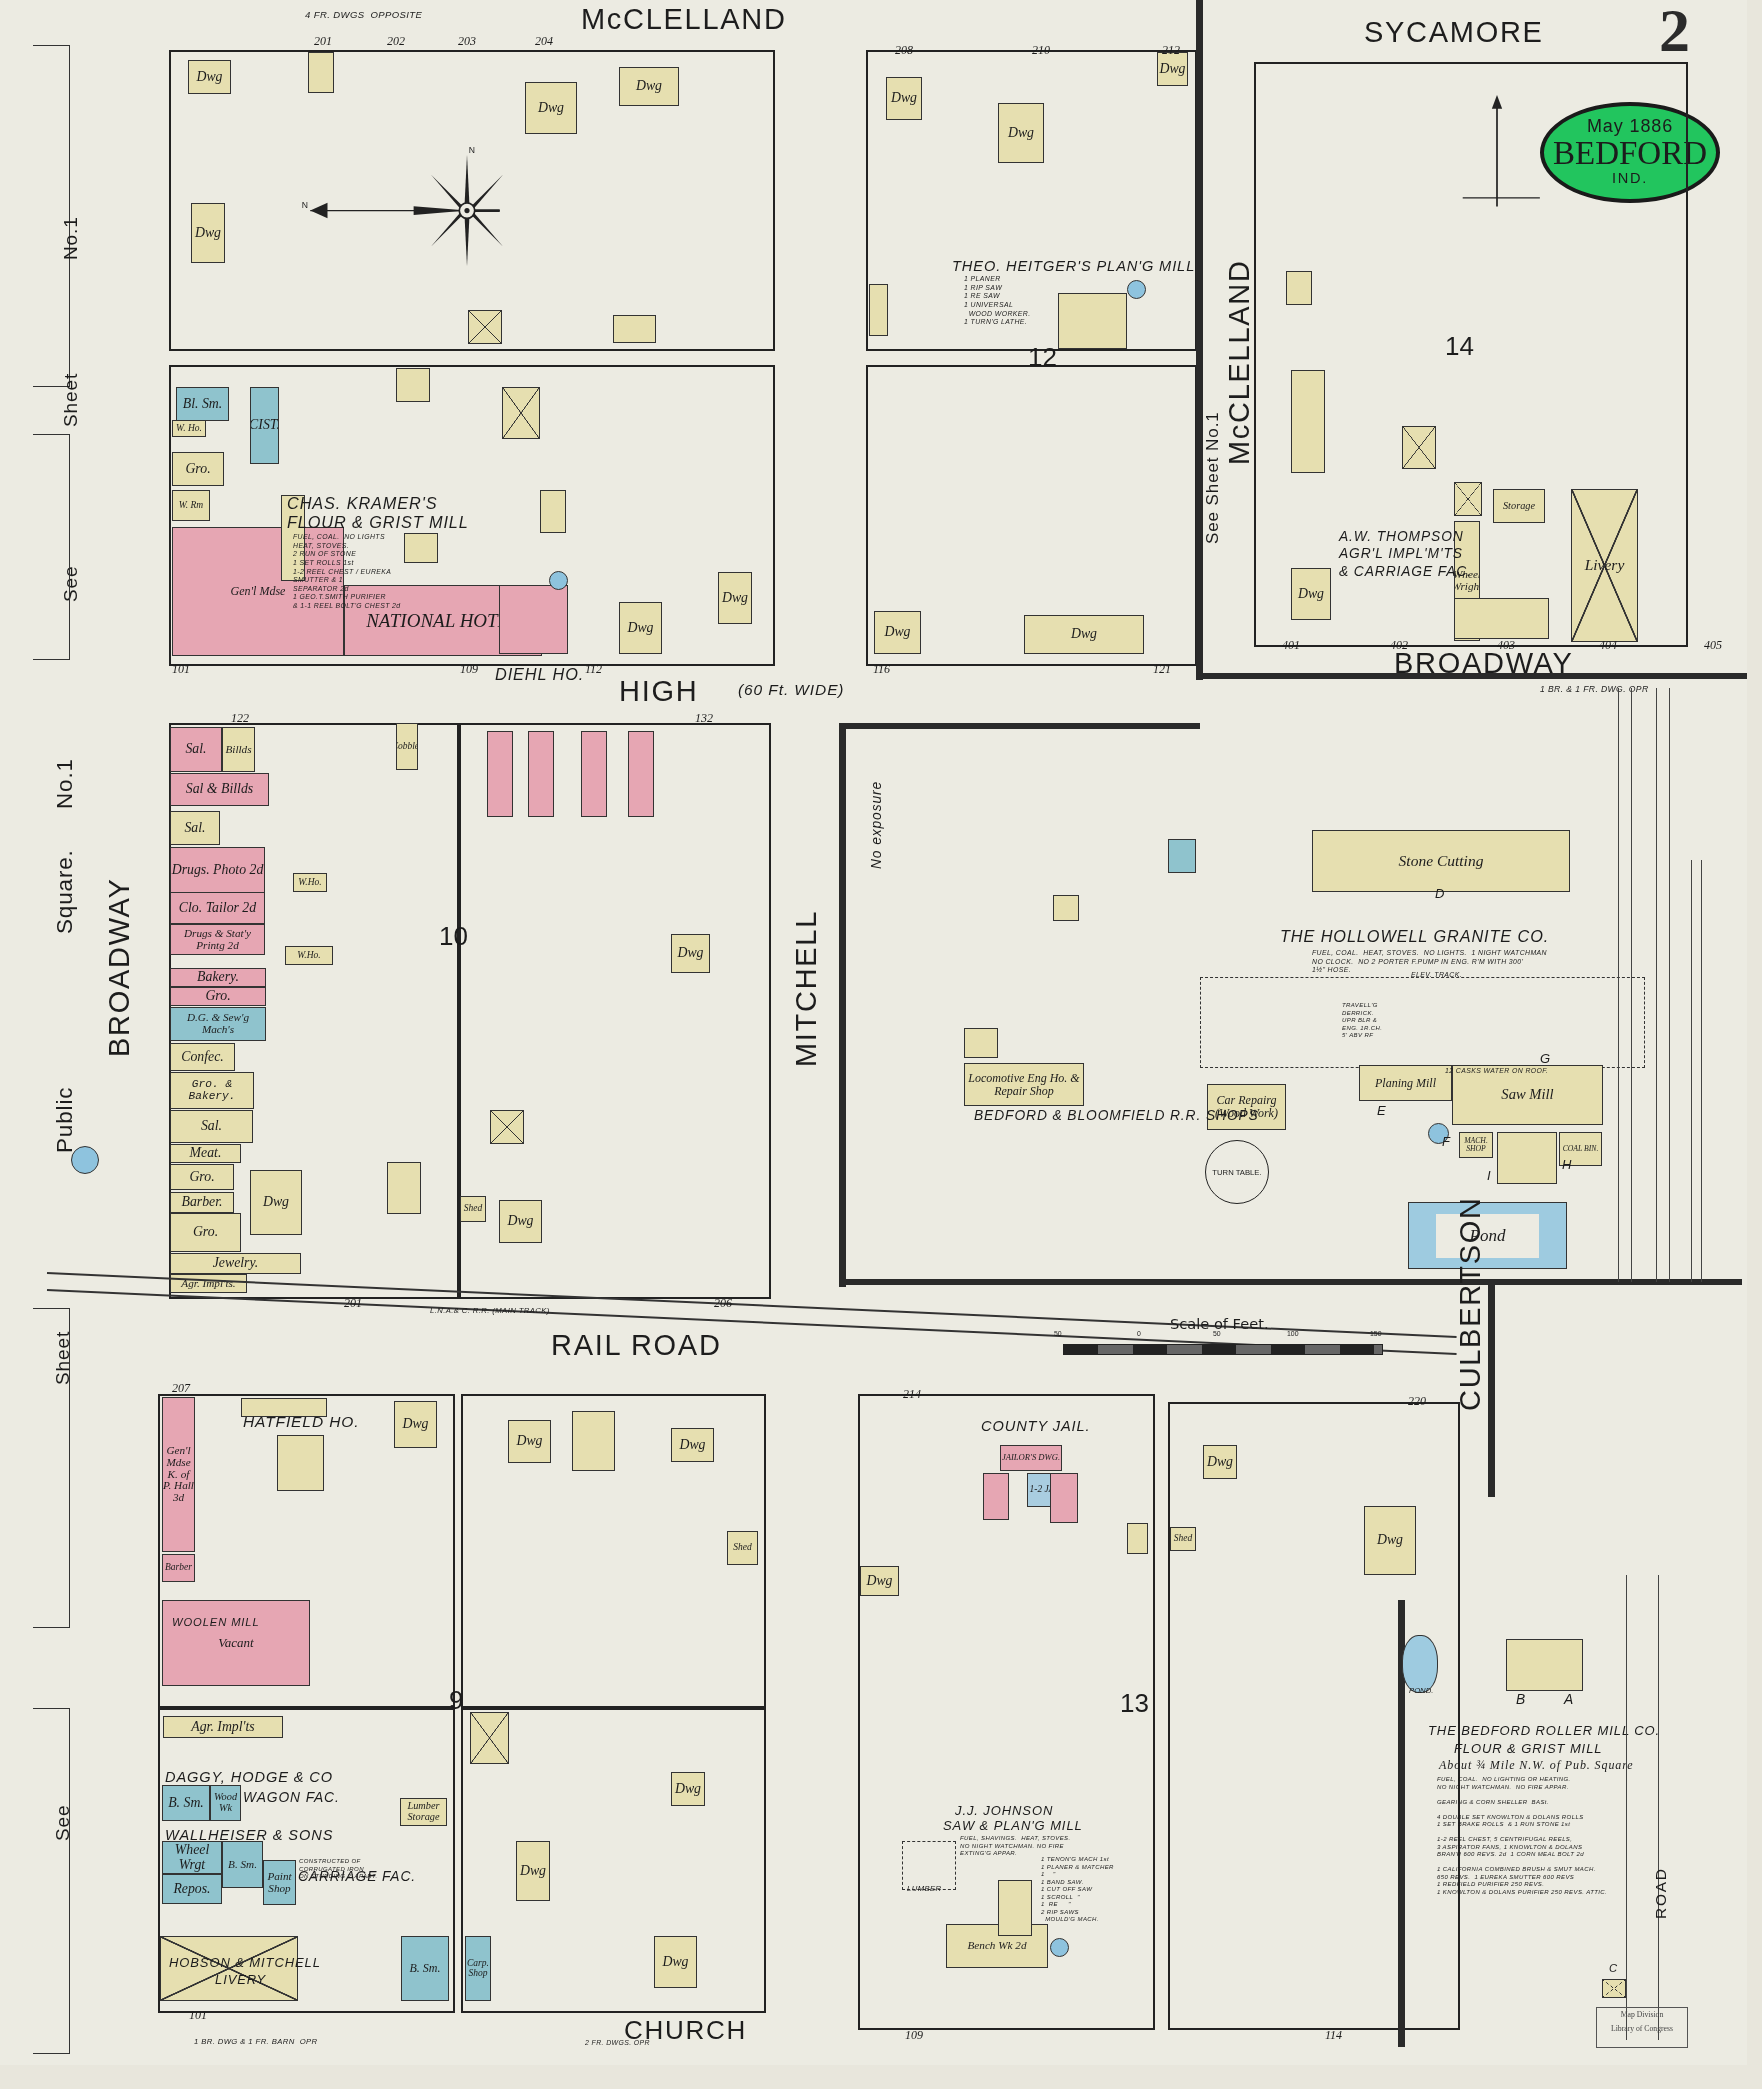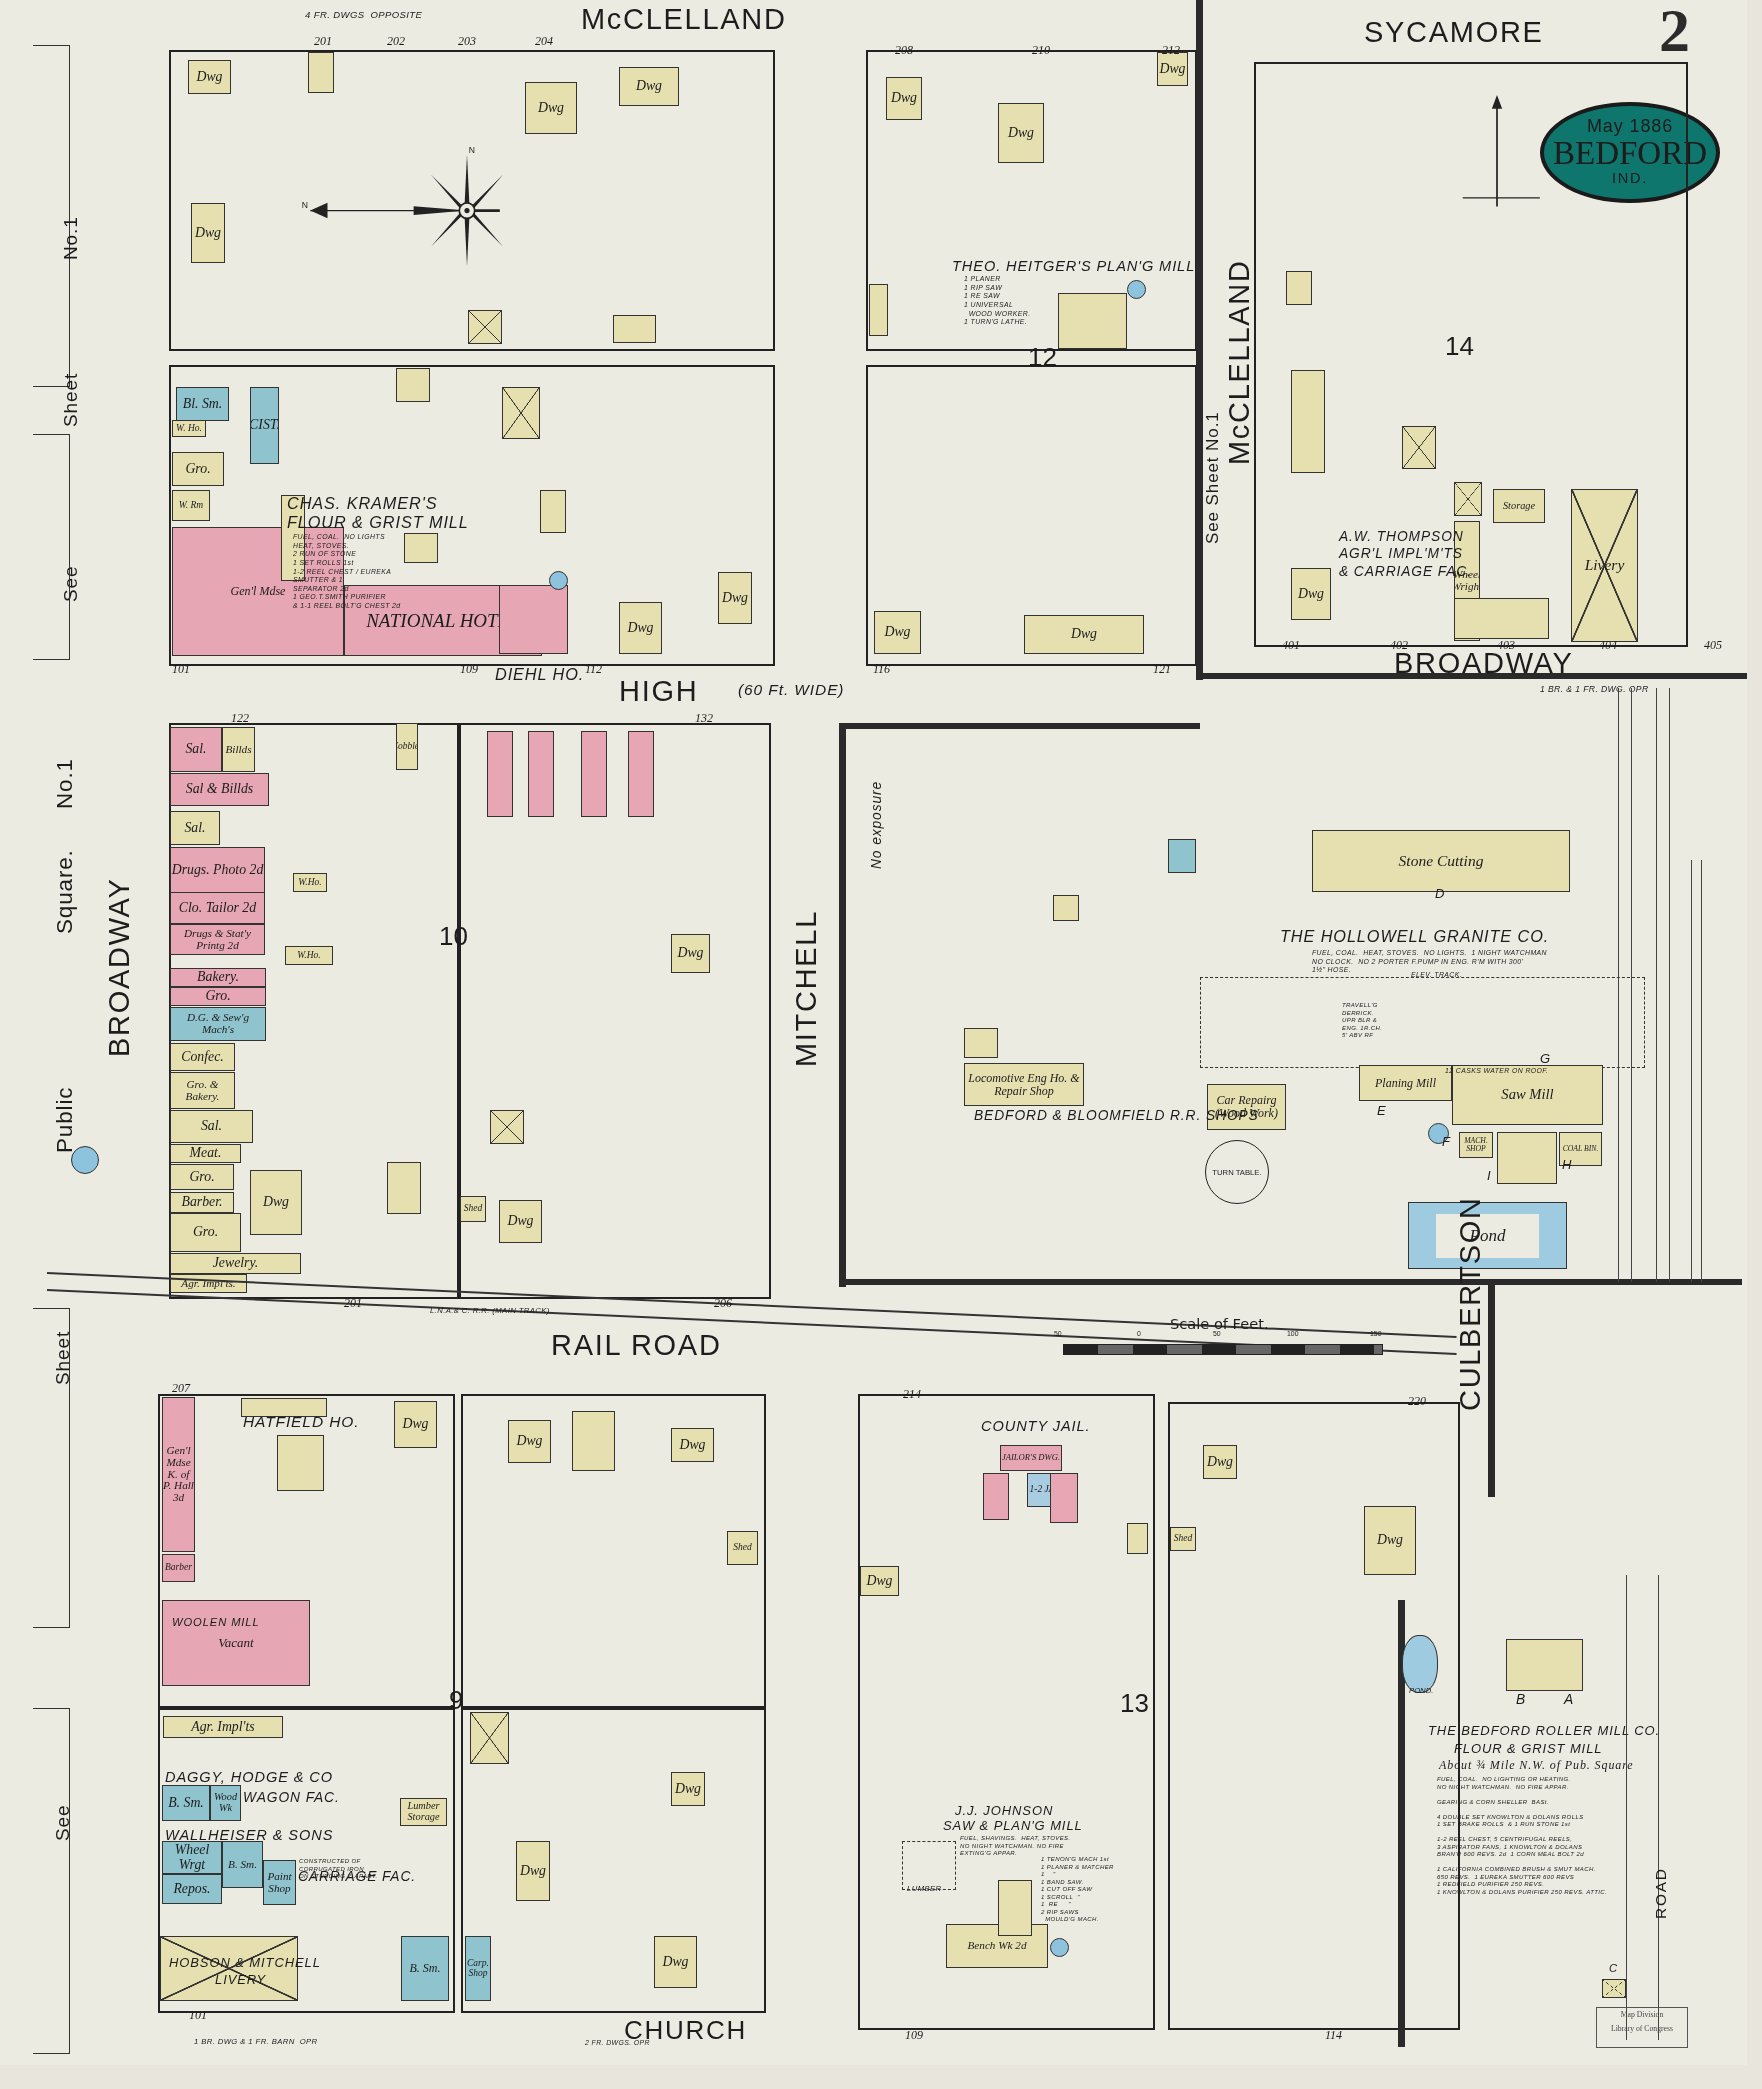--- a/index.html
+++ b/index.html
@@ -15,21 +15,21 @@
   .bld{position:absolute;border:1.3px solid #333;box-sizing:border-box;font-family:"Liberation Serif",serif;font-style:italic;font-size:13.8px;display:flex;align-items:center;justify-content:center;text-align:center;line-height:1.05;overflow:hidden;}
   .y{background:#e6dfb0;}
   .p{background:#e6a6b3;}
   .b{background:#8fc3cd;}
   .blu{background:#a9cde0;}
   .xbox{background:linear-gradient(to top right,transparent 49%,#333 49.5%,#333 50.5%,transparent 51%),linear-gradient(to bottom right,transparent 49%,#333 49.5%,#333 50.5%,transparent 51%),#e6dfb0;}
   .label{position:absolute;font-size:16.3px;font-style:italic;letter-spacing:0.9px;white-space:nowrap;}
   .note{position:absolute;font-size:8.6px;font-style:italic;line-height:1.25;white-space:pre;letter-spacing:0.4px;}
   .num{position:absolute;font-size:12px;font-style:italic;font-family:"Liberation Serif",serif;}
   .blocknum{position:absolute;font-size:26px;font-family:"Liberation Sans",sans-serif;}
-  .cart{position:absolute;left:1540px;top:102px;width:172px;height:93px;border:4.3px solid #1a1a1a;border-radius:50%;background:#0f766e;text-align:center;}
+  .cart{position:absolute;left:1540px;top:102px;width:172px;height:93px;border:4.3px solid #1a1a1a;border-radius:50%;background:#22c55e;text-align:center;}
   .cart .d{font-size:18px;margin-top:10.3px;letter-spacing:0.9px;}
   .cart .c{font-size:33px;font-family:"Liberation Serif",serif;line-height:1;}
   .cart .s{font-size:14.6px;letter-spacing:1.7px;}
   .sheetno{position:absolute;left:1659px;top:-5.2px;font-size:62px;font-family:"Liberation Serif",serif;font-weight:bold;color:#2b2b2b;}
   .rail{position:absolute;height:1.7px;background:#333;transform-origin:left center;}
   .dot{position:absolute;width:17px;height:17px;border-radius:50%;background:#8ec3de;border:1.3px solid #333;}
   .pond{position:absolute;background:#9ecbe0;border:1.7px solid #333;display:flex;align-items:center;justify-content:center;}
   .pond span{background:#ecebe2;padding:12px 34px;font-family:"Liberation Serif",serif;font-style:italic;font-size:17px;}
   .scalebar{position:absolute;height:8.6px;background:repeating-linear-gradient(90deg,#222 0 34px,#666 34px 69px);border:0.9px solid #222;}
   .stamp{position:absolute;left:1596px;top:2007px;width:90px;height:39px;border:1.7px solid #555;font-family:Liberation Serif, serif;font-size:7.7px;color:#444;text-align:center;line-height:1.8;}
@@ -193,21 +193,21 @@
   <div class="bld y" style="left:222px;top:727px;width:33px;height:45px;font-size:11.2px;">Billds</div>
   <div class="bld p" style="left:170px;top:773px;width:99px;height:33px;">Sal &amp; Billds</div>
   <div class="bld y" style="left:170px;top:811px;width:50px;height:34px;">Sal.</div>
   <div class="bld p" style="left:170px;top:847px;width:95px;height:46px;">Drugs. Photo 2d</div>
   <div class="bld p" style="left:170px;top:892px;width:95px;height:32px;">Clo. Tailor 2d</div>
   <div class="bld p" style="left:170px;top:924px;width:95px;height:31px;font-size:11.2px;">Drugs &amp; Stat'y Printg 2d</div>
   <div class="bld p" style="left:170px;top:968px;width:96px;height:19px;">Bakery.</div>
   <div class="bld p" style="left:170px;top:987px;width:96px;height:19px;">Gro.</div>
   <div class="bld b" style="left:170px;top:1007px;width:96px;height:34px;font-size:11.2px;">D.G. &amp; Sew'g Mach's</div>
   <div class="bld y" style="left:170px;top:1043px;width:65px;height:28px;">Confec.</div>
-  <div class="bld y" style="left:170px;top:1072px;width:65px;height:37px;font-size:11.2px;">Gro. &amp; Bakery.</div>
+  <div class="bld y" style="left:170px;top:1072px;width:84px;height:37px;font-size:11.2px;font-family:Liberation Mono, monospace;">Gro. &amp; Bakery.</div>
   <div class="bld y" style="left:170px;top:1110px;width:83px;height:33px;">Sal.</div>
   <div class="bld y" style="left:170px;top:1144px;width:71px;height:19px;">Meat.</div>
   <div class="bld y" style="left:170px;top:1164px;width:64px;height:26px;">Gro.</div>
   <div class="bld y" style="left:170px;top:1192px;width:64px;height:20.6px;">Barber.</div>
   <div class="bld y" style="left:170px;top:1213px;width:71px;height:39px;">Gro.</div>
   <div class="bld y" style="left:170px;top:1253px;width:131px;height:20.6px;">Jewelry.</div>
   <div class="bld y" style="left:170px;top:1274px;width:77px;height:19px;font-size:11.2px;">Agr. Impl'ts.</div>
 
   <div class="bld y" style="left:396px;top:723px;width:22.4px;height:47px;font-size:9.5px;">Cobbler</div>
   <div class="bld y" style="left:293px;top:873px;width:34px;height:19px;font-size:9.5px;">W.Ho.</div>

